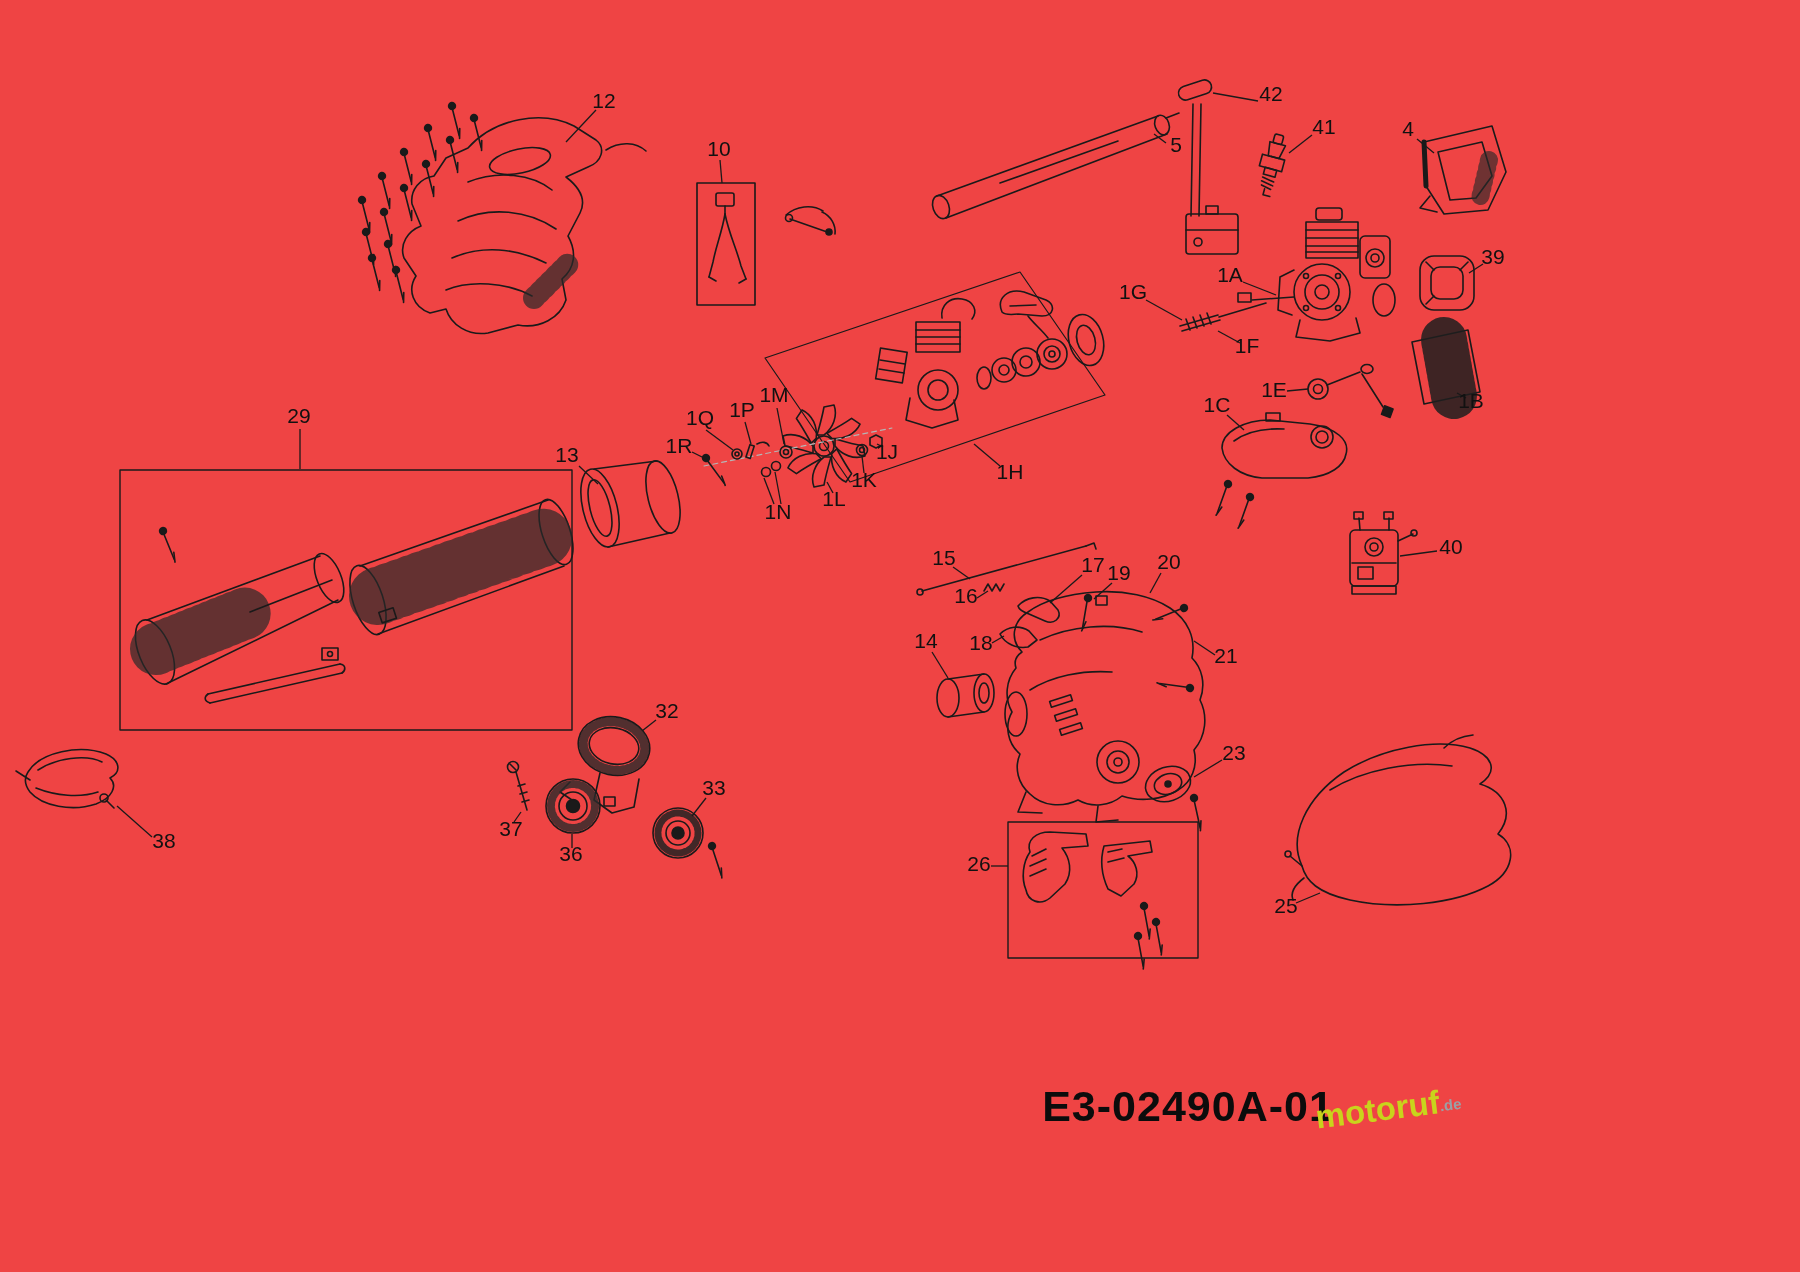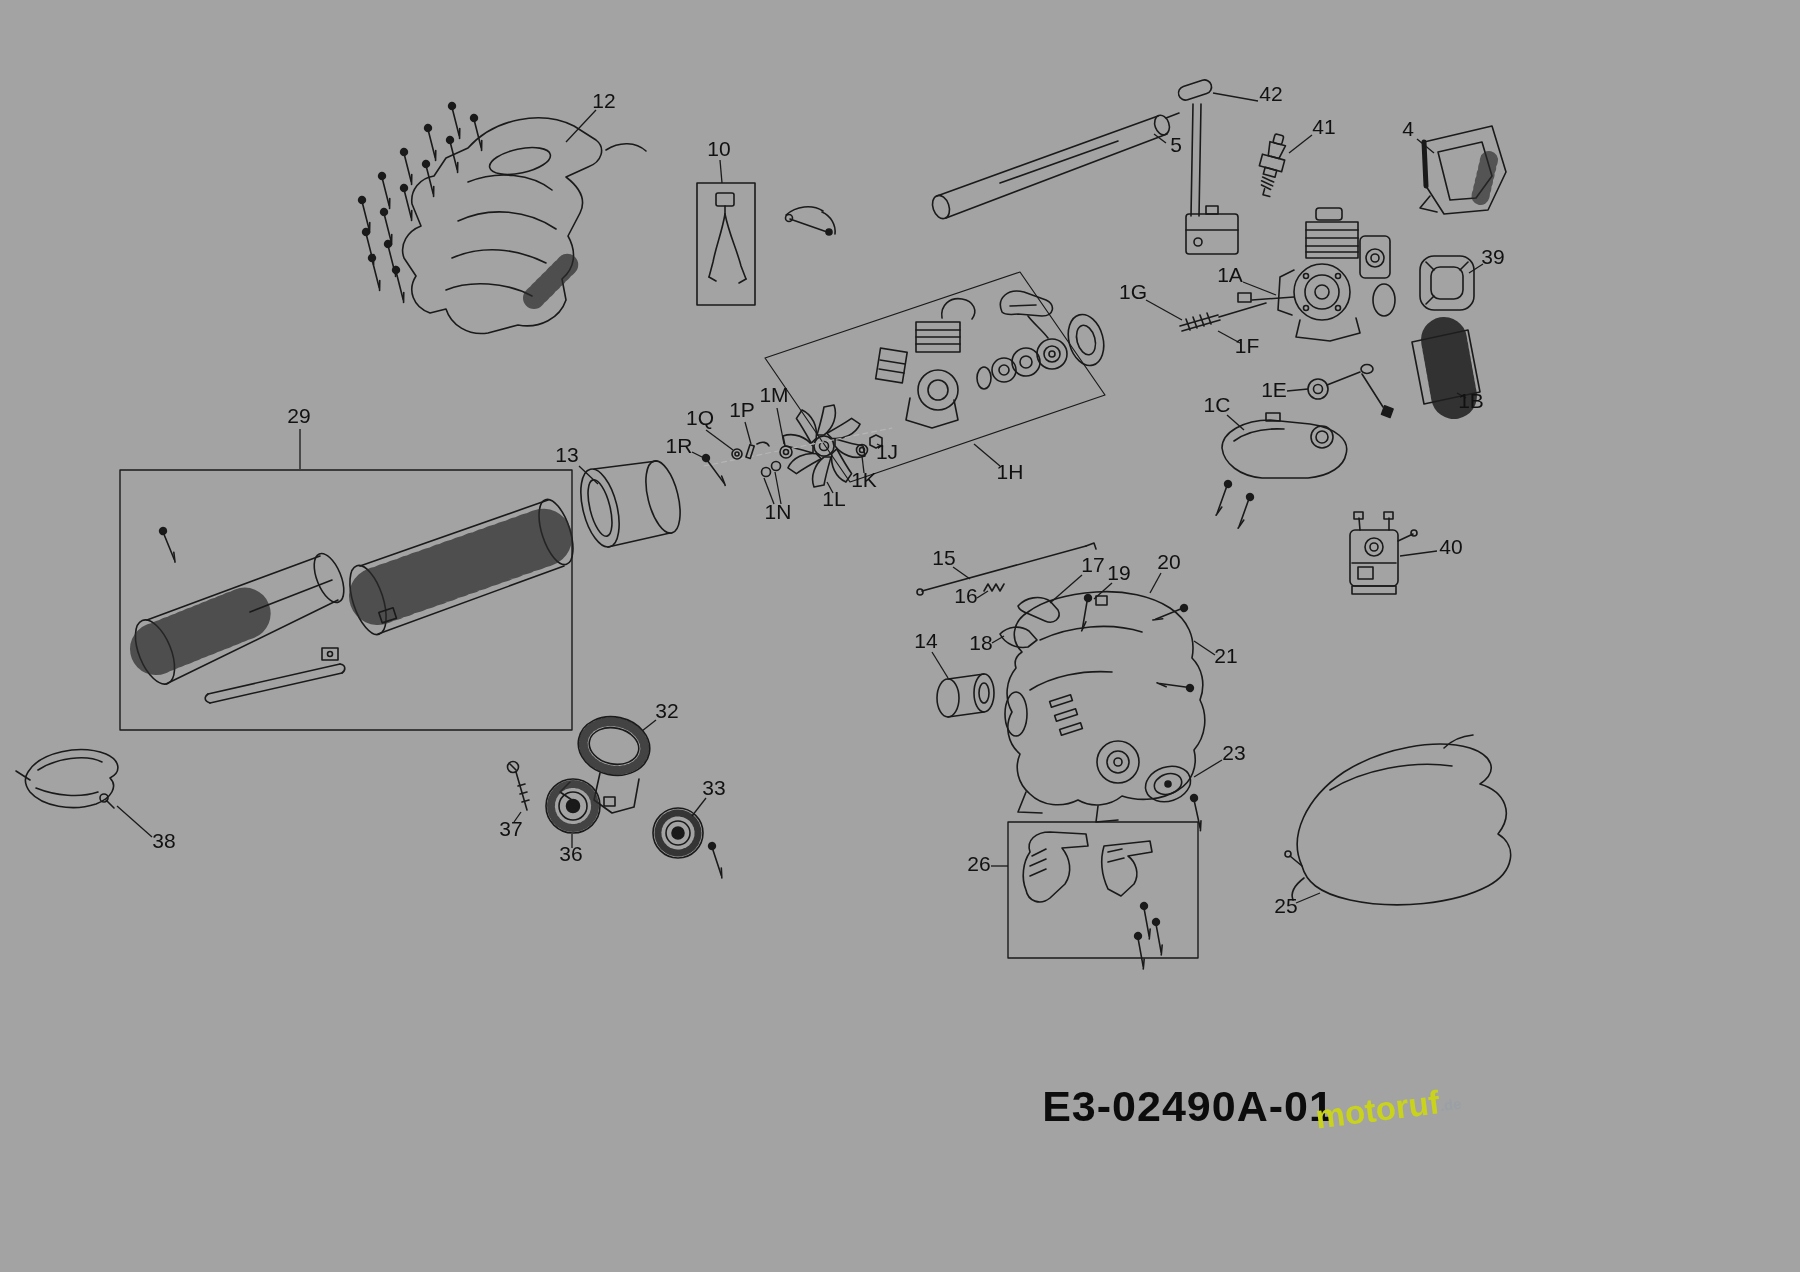--- a/index.html
+++ b/index.html
@@ -1,16 +1,16 @@
 <!DOCTYPE html>
 <html><head>
 <meta charset="utf-8">
 <style>
   html,body{margin:0;padding:0;background:#ffffff;}
-  .canvas{position:relative;width:1800px;height:1272px;background:#a3a3a3;overflow:hidden;
+  .canvas{position:relative;width:1800px;height:1272px;background:#ef4444;overflow:hidden;
           font-family:"Liberation Sans",sans-serif;text-align:center;}
   svg{display:block;}
   .callout{font-family:"Liberation Sans",sans-serif;font-size:21px;fill:#111;}
   .code-text{font-family:"Liberation Sans",sans-serif;font-size:43px;font-weight:bold;
              fill:#0c0c0c;letter-spacing:1px;}
   .wm{font-family:"Liberation Sans",sans-serif;font-weight:bold;}
 </style>
 </head>
 <body>
 

